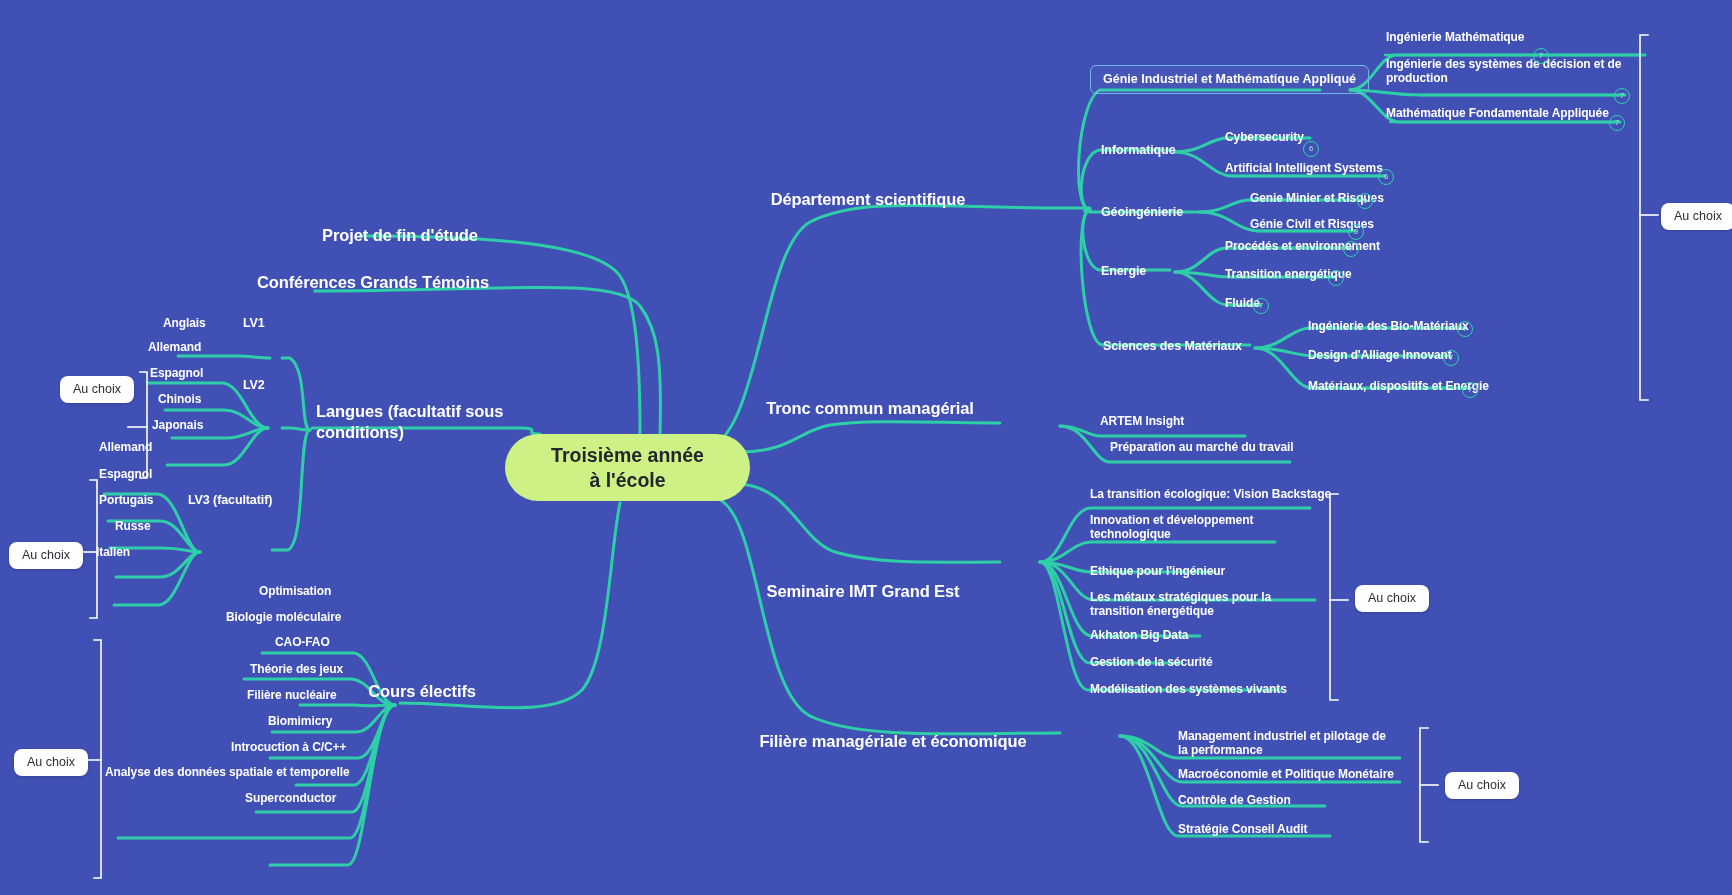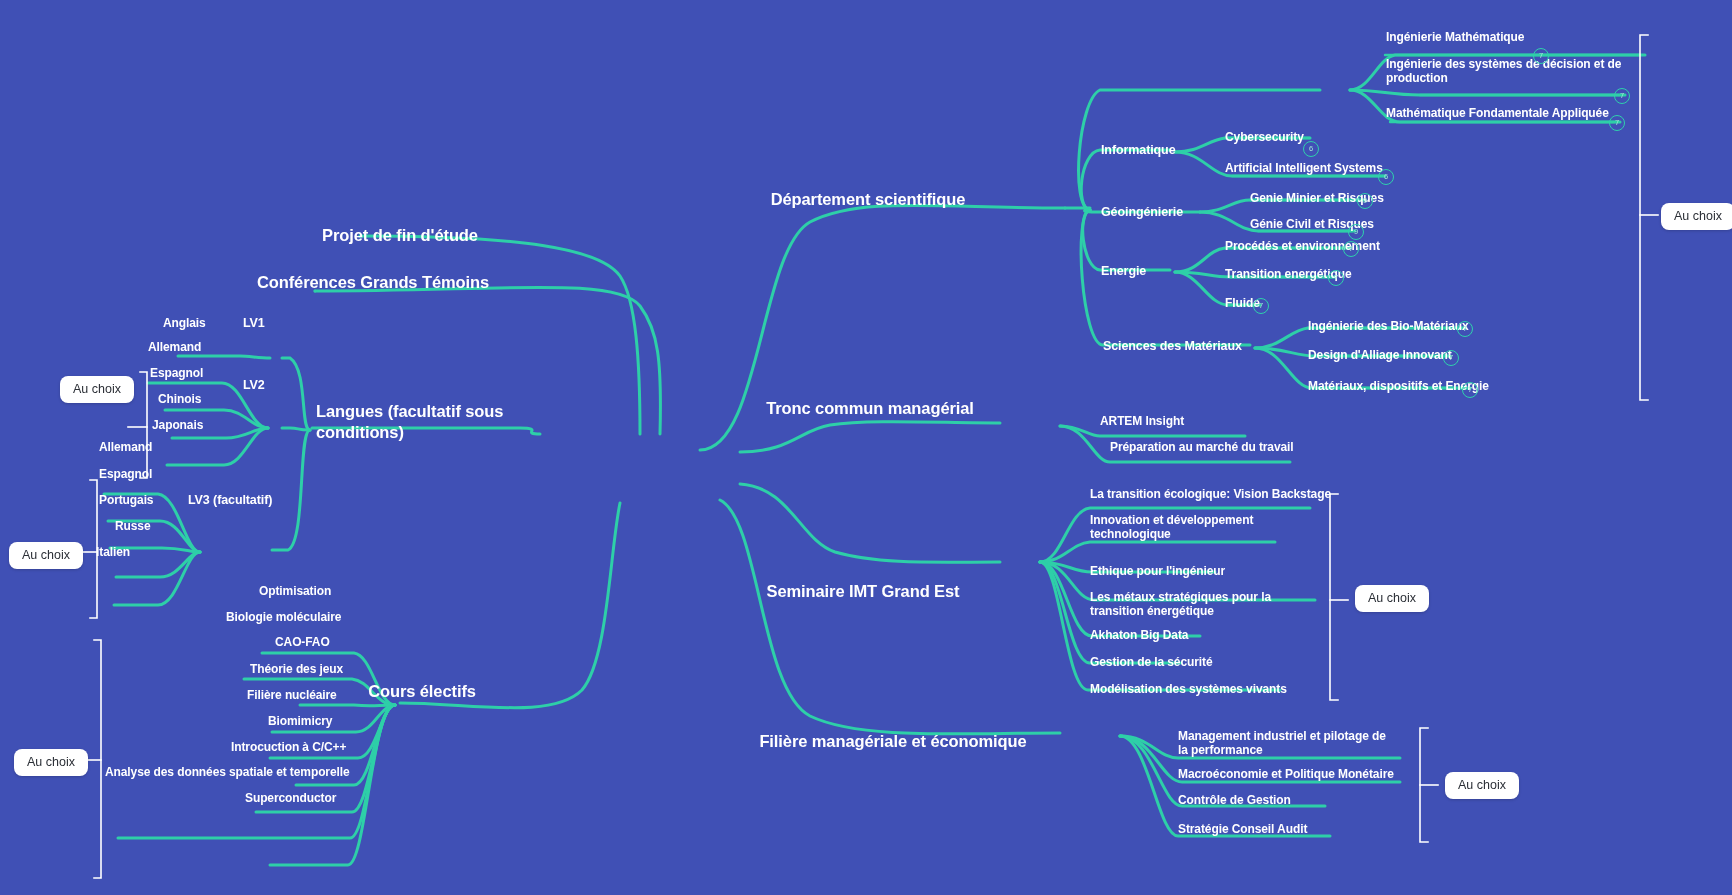--- a/index.html
+++ b/index.html
@@ -256,23 +256,30 @@
       <path d="M147,427 L128,427"></path>
 
       <path d="M90,480 L97,480 M97,480 L97,618 M97,618 L90,618"></path>
       <path d="M97,552 L78,552"></path>
 
       <path d="M94,640 L101,640 M101,640 L101,878 M101,878 L94,878"></path>
       <path d="M101,760 L82,760"></path>
     </g>
   </svg>
 
+  <div id="root-node">
+    <div>
+      <span>Troisième année</span><br>
+      <span>à l'école</span>
+    </div>
+  </div>
 
   <div class="node-label lvl1" style="left:868px; top:200px; transform:translate(-50%,-50%);">Département scientifique</div>
 
+  <div class="boxed" style="left:1090px; top:65px;">Génie Industriel et Mathématique Appliqué</div>
 
   <div class="node-label lvl2" style="left:1101px; top:143px;">Informatique</div>
 
   <div class="node-label lvl2" style="left:1101px; top:205px;">Géoingénierie</div>
 
   <div class="node-label lvl2" style="left:1101px; top:264px;text-align:center;">Energie</div>
 
   <div class="node-label lvl2" style="left:1103px; top:339px;">Sciences des Matériaux</div>
 
   <div class="node-label lvl3" style="left:1386px; top:30px;">Ingénierie Mathématique</div>

